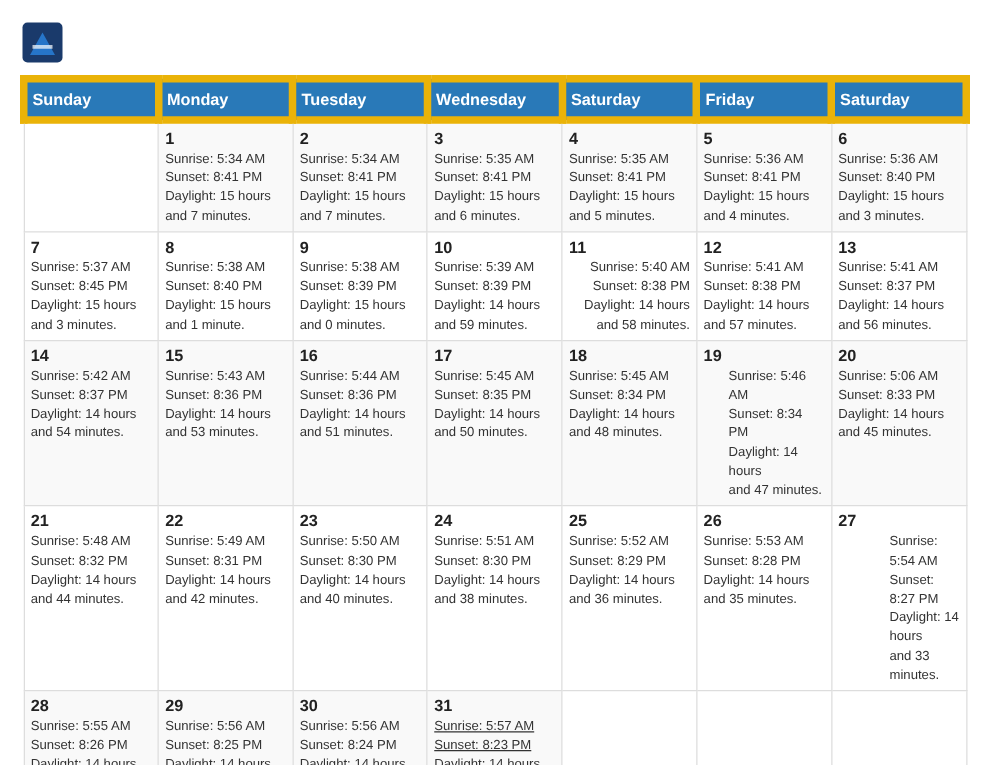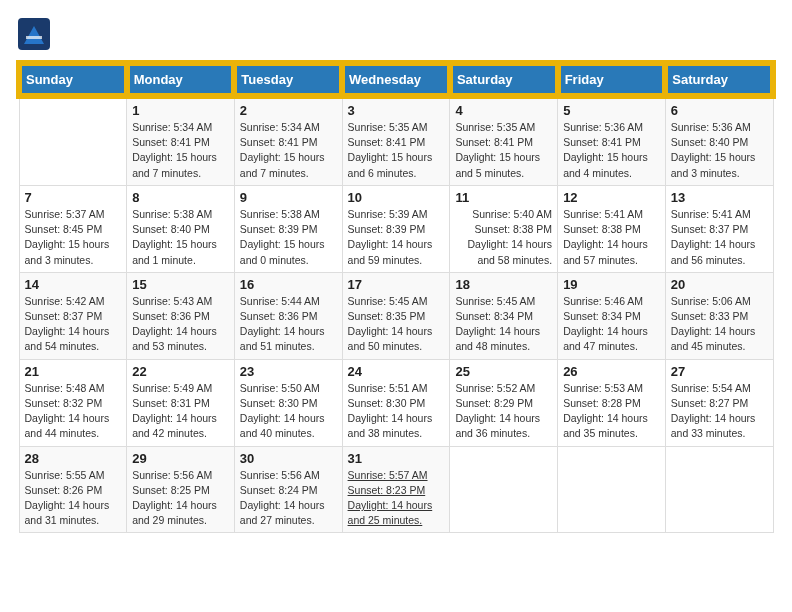--- a/index.html
+++ b/index.html
@@ -245,21 +245,21 @@
         </td>
         <td>
           <span class="day-number">18</span>
           <div class="day-info" style="white-space: pre-line;">Sunrise: 5:45 AM
 Sunset: 8:34 PM
 Daylight: 14 hours
 and 48 minutes.</div>
         </td>
         <td>
           <span class="day-number">19</span>
-          <div class="day-info" style="white-space: pre-line;">Sunrise: 5:46 AM
+          <div class="day-info" style="white-space: pre-line; margin-left: 20px;">Sunrise: 5:46 AM
 Sunset: 8:34 PM
 Daylight: 14 hours
 and 47 minutes.</div>
         </td>
         <td>
           <span class="day-number">20</span>
           <div class="day-info" style="white-space: pre-line;">Sunrise: 5:06 AM
 Sunset: 8:33 PM
 Daylight: 14 hours
 and 45 minutes.</div>
@@ -303,21 +303,21 @@
         </td>
         <td>
           <span class="day-number">26</span>
           <div class="day-info" style="white-space: pre-line;">Sunrise: 5:53 AM
 Sunset: 8:28 PM
 Daylight: 14 hours
 and 35 minutes.</div>
         </td>
         <td>
           <span class="day-number">27</span>
-          <div class="day-info" style="white-space: pre-line;">Sunrise: 5:54 AM
+          <div class="day-info" style="white-space: pre-line; margin-left: 41px;">Sunrise: 5:54 AM
 Sunset: 8:27 PM
 Daylight: 14 hours
 and 33 minutes.</div>
         </td>
       </tr>
       <tr>
         <td>
           <span class="day-number">28</span>
           <div class="day-info" style="white-space: pre-line;">Sunrise: 5:55 AM
 Sunset: 8:26 PM

